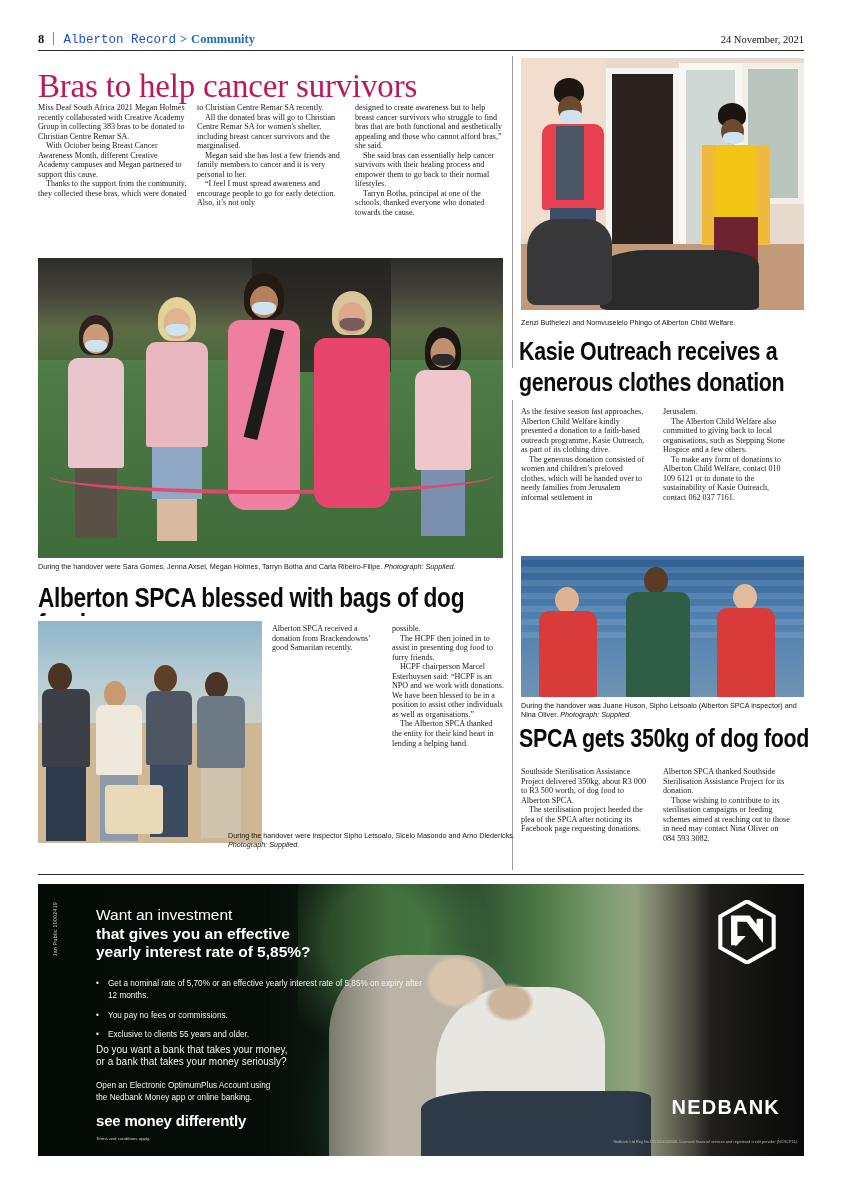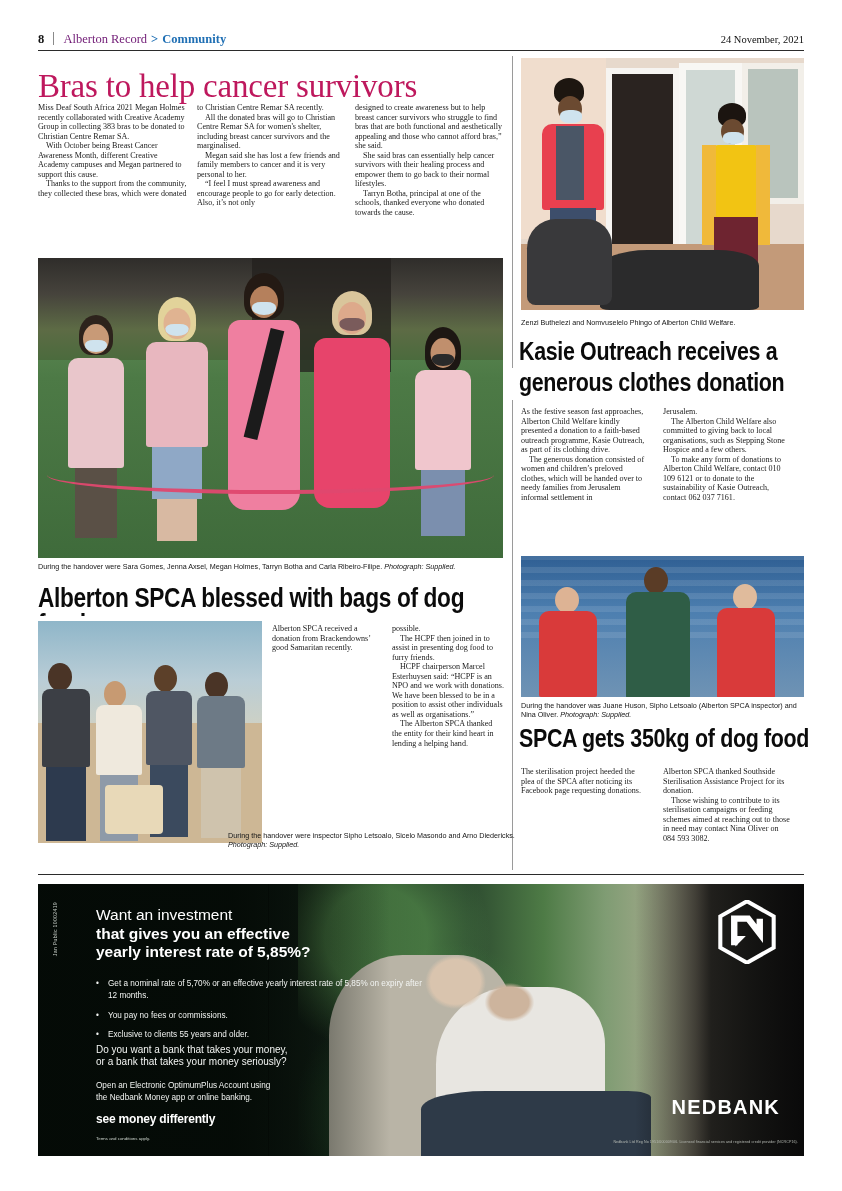--- a/index.html
+++ b/index.html
@@ -4,21 +4,21 @@
 <style>
   html,body{margin:0;padding:0;background:#ffffff;}
   body{width:842px;height:1191px;position:relative;font-family:"Liberation Serif",serif;color:#111;}
   .page{position:absolute;left:0;top:0;width:842px;height:1191px;background:#fff;overflow:hidden;}
 
   
   .masthead{position:absolute;left:38px;top:30px;width:766px;height:22px;}
   .mh-row{display:flex;align-items:baseline;height:18px;}
   .mh-pageno{font-family:"Liberation Serif",serif;font-weight:bold;font-size:12.5px;color:#111;letter-spacing:.2px;}
   .mh-sep{width:1px;height:13px;background:#8a8a8a;margin:0 9px;position:relative;top:2px;}
-  .mh-pub{font-family:Liberation Serif, serif;font-size:12.5px;color:#701a75;text-align:right;}
+  .mh-pub{font-family:Liberation Mono, monospace;font-size:12.5px;color:#1d4ed8;text-align:right;}
   .mh-gt{font-family:"Liberation Serif",serif;font-size:12.5px;font-weight:bold;color:#1f6fb4;margin:0 4px;}
   .mh-sec{font-family:"Liberation Serif",serif;font-size:12.5px;font-weight:bold;color:#1f6fb4;}
   .mh-date{margin-left:auto;font-family:"Liberation Serif",serif;font-size:10.5px;color:#111;}
   .mh-rule{position:absolute;left:0;top:20px;width:766px;height:1.4px;background:#2b2b2b;}
 
   
   .hl-serif{font-family:"Liberation Serif",serif;font-weight:400;color:#be185d;line-height:1;margin-top:12px;}
   .hl-sans{font-family:"Liberation Sans Narrow","Liberation Sans",sans-serif;font-weight:700;color:#0b0b0b;
            line-height:.95;transform:scaleX(.84);transform-origin:left top;letter-spacing:-.4px;}
   .body-col{font-family:"Liberation Serif",serif;font-size:8.1px;line-height:9.55px;color:#1a1a1a;text-align:left;}
@@ -96,21 +96,21 @@
   .ad-h1 b{font-weight:700;}
   .ad-bullets{position:absolute;left:58px;top:94px;width:330px;font-family:"Liberation Sans",sans-serif;
      color:#f2f4f2;font-size:8.2px;line-height:12.4px;}
   .ad-bullets .b{display:flex;margin-bottom:7px;}
   .ad-bullets .dot{width:12px;flex:0 0 12px;color:#f2f4f2;}
   .ad-q{position:absolute;left:58px;top:160px;width:340px;font-family:"Liberation Sans",sans-serif;
      color:#f2f4f2;font-size:10px;line-height:12.4px;}
   .ad-open{position:absolute;left:58px;top:196px;width:340px;font-family:"Liberation Sans",sans-serif;
      color:#f2f4f2;font-size:8.2px;line-height:12.4px;}
   .ad-slogan{position:absolute;left:58px;top:228px;font-family:"Liberation Sans",sans-serif;
-     color:#fff;font-size:12px;font-weight:700;letter-spacing:-.2px;}
+     color:#fff;font-size:15px;font-weight:700;letter-spacing:-.2px;}
   .ad-terms{position:absolute;left:58px;top:252px;font-family:"Liberation Sans",sans-serif;
      color:#cfd6cf;font-size:4.4px;}
   .ad-brand{position:absolute;right:24px;top:212px;font-family:"Liberation Sans",sans-serif;
      color:#fff;font-size:20px;font-weight:700;letter-spacing:1.2px;}
   .ad-disc{position:absolute;left:430px;top:256px;width:330px;text-align:right;
      font-family:"Liberation Sans",sans-serif;color:#b9bdb6;font-size:3.6px;letter-spacing:.1px;}
   .ad-logo{position:absolute;right:28px;top:16px;width:58px;height:64px;}
 </style>
 </head>
 <body>
@@ -310,20 +310,21 @@
   <div class="caption" style="position:absolute;left:521px;top:701px;width:285px;">
     <span>During the handover was Juane Huson, Sipho Letsoalo (Alberton SPCA inspector) and Nina Oliver.</span>
     <i>Photograph: Supplied.</i>
   </div>
 
   <div style="position:absolute;left:519px;top:726px;width:292px;height:34px;overflow:hidden;">
     <div class="hl-sans" style="font-size:25.5px;width:348px;">SPCA gets 350kg of dog food</div>
   </div>
 
   <div class="body-col" style="position:absolute;left:521px;top:767px;width:125px;">
+    <p>Southside Sterilisation Assistance Project delivered 350kg, about R3 000 to R3 500 worth, of dog food to Alberton SPCA.</p>
     <p>The sterilisation project heeded the plea of the SPCA after noticing its Facebook page requesting donations.</p>
   </div>
   <div class="body-col" style="position:absolute;left:663px;top:767px;width:127px;">
     <p>Alberton SPCA thanked Southside Sterilisation Assistance Project for its donation.</p>
     <p>Those wishing to contribute to its sterilisation campaigns or feeding schemes aimed at reaching out to those in need may contact Nina Oliver on 084 593 3082.</p>
   </div>
 
   <div class="hrule" style="left:38px;top:874px;width:766px;height:1.4px;"></div>
 
   <div class="ad">

